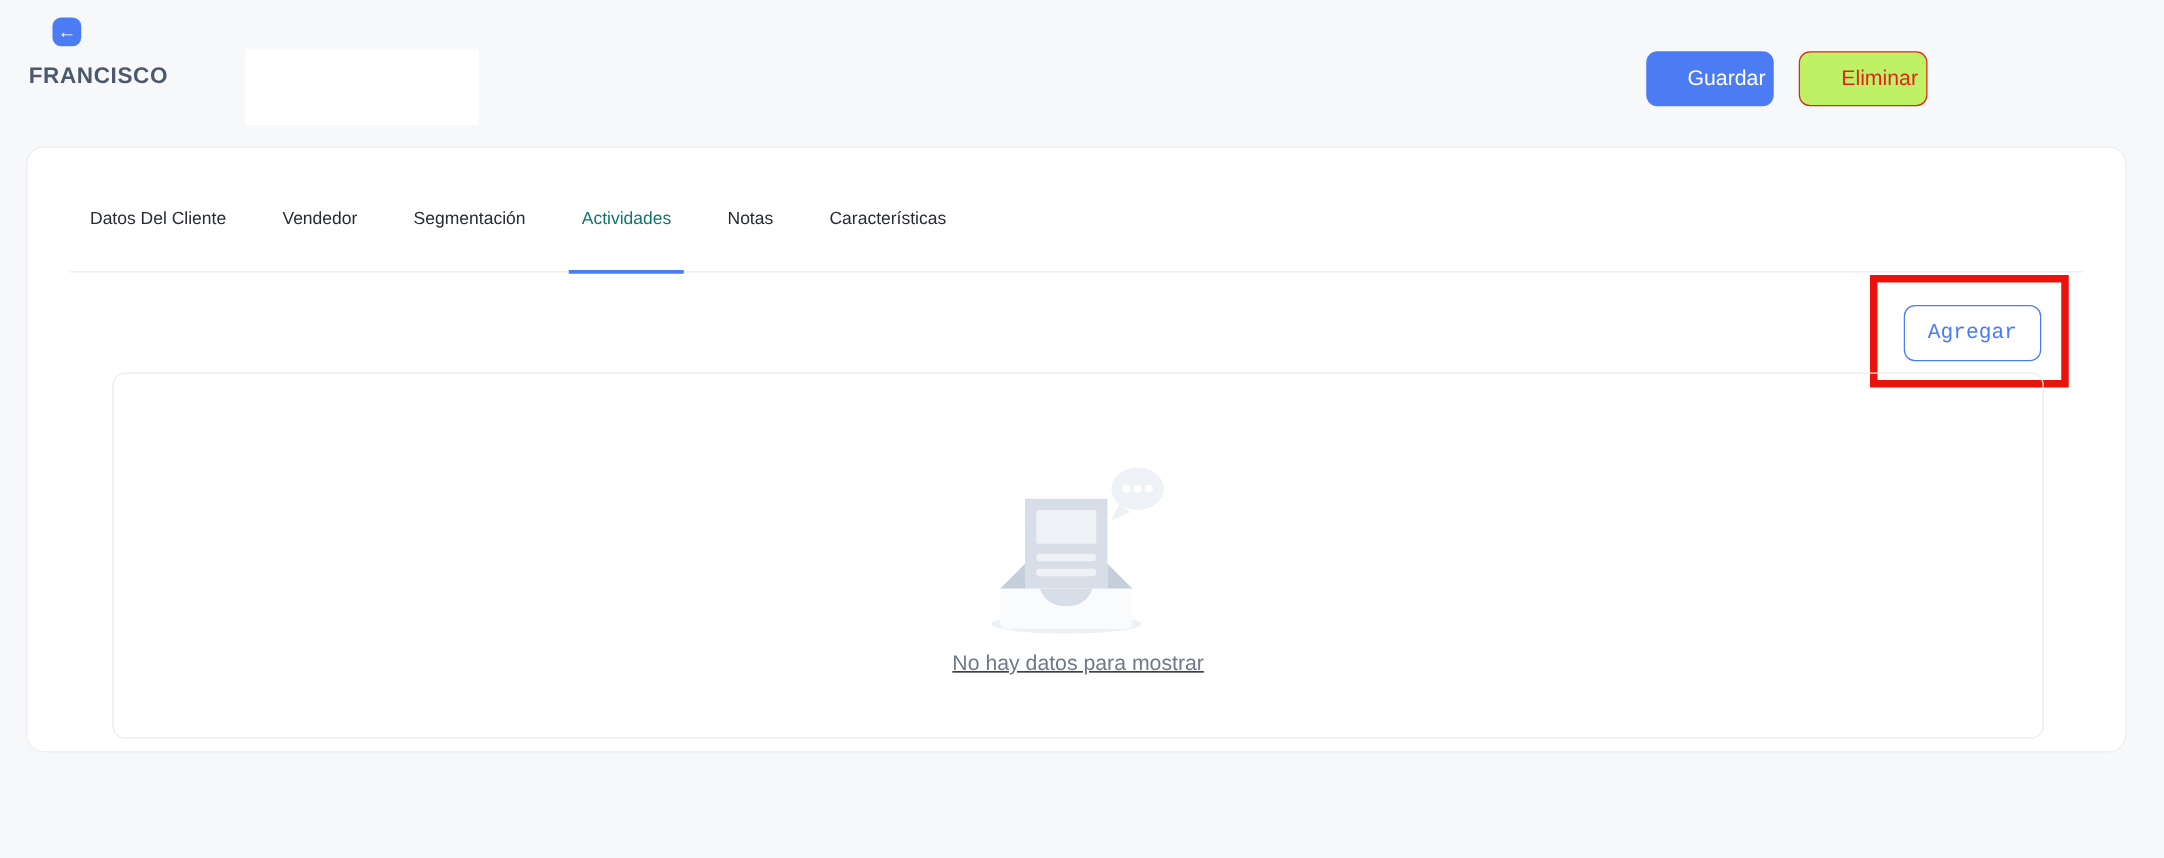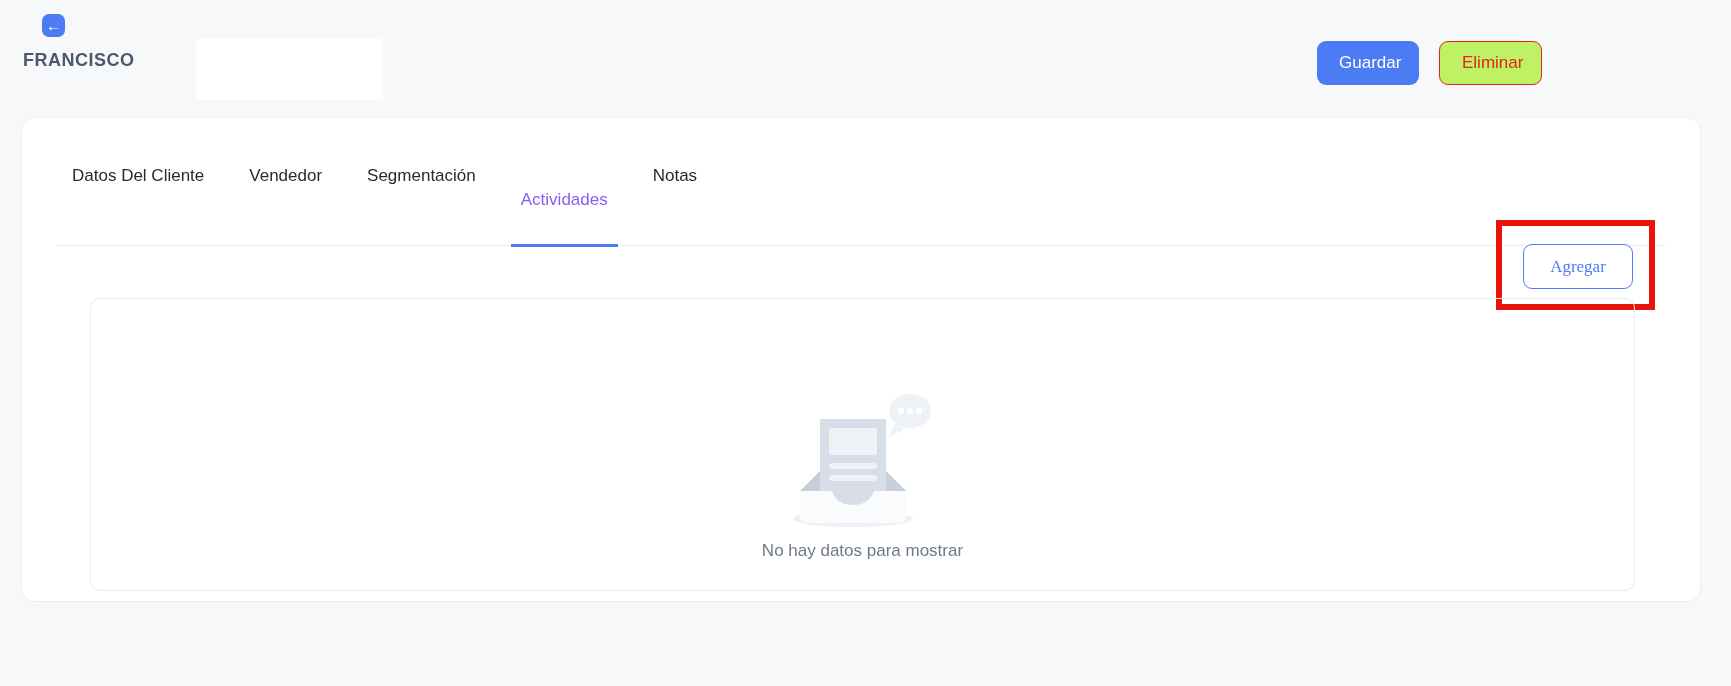--- a/index.html
+++ b/index.html
@@ -27,21 +27,21 @@
     color:#4b586d; letter-spacing:0.5px;
   }
   .redacted {
     position:absolute; left:196px; top:39px;
     width:187px; height:61px; background:#ffffff;
   }
   .hdr-btn {
     position:absolute; top:41px; height:44px;
     border-radius:9px; font-size:17px;
     font-family:"Liberation Sans", sans-serif;
-    cursor:pointer; padding:0 22px;
+    cursor:pointer; padding:0 33px;
   }
   .save-btn {
     left:1317px; width:102px;
     background: var(--accent, #4c7cf3);
     color:#fff; border:none;
   }
   .delete-btn {
     left:1439px; width:103px;
     background:#bef264;
     color: var(--danger, #e0261c);
@@ -58,57 +58,57 @@
   }
 
   
   .tabs {
     margin:0 34px; padding:48px 0 0 6px;
     display:flex; gap:25px;
     border-bottom:1px solid #e9ebee;
   }
   .tab {
     padding:0 10px 34px 10px;
-    font-size:17px; color:#262b33;
+    font-size:14px; color:#262b33;
     border-bottom:3px solid transparent;
     margin-bottom:-2px;
     cursor:pointer; white-space:nowrap;
   }
   .tab.active {
-    color:#8b5cf6;
+    color:#0f766e;
     border-bottom-color: var(--accent, #4c7cf3);
-    margin-top: 24px;
   }
 
   
   .add-btn {
     position:absolute; top:126px; right:67px;
     width:110px; height:45px;
     background:#fff;
     border:1px solid var(--accent, #4c7cf3);
     border-radius:9px;
     color: var(--accent, #4c7cf3);
     font-size:17px; cursor:pointer;
-    font-family:Liberation Serif, serif;
+    font-family:Liberation Mono, monospace;
   }
   .annotation-box {
     position:absolute; top:102px; right:45px;
     width:159px; height:90px;
     border:6px solid var(--annotation, #e9130b);
     pointer-events:none;
   }
 
   
   .empty-panel {
     position:absolute; left:68px; right:65px;
     top:180px; height:293px;
     border:1px solid #e9ebef;
     border-radius:10px;
     display:flex; flex-direction:column; align-items:center;
-    padding-top:90px;
+    padding-top:70px;
+    text-decoration:underline;
   }
   .empty-msg {
     margin-top:14px;
     font-size:17px; color:#6e7a88;
   }
 </style>
 </head>
 <body style="--accent: #4c7cf3; --danger: #e0261c; --annotation: #e9130b; --page_bg: #f7f8fa;">
 
 <button class="back-btn">
@@ -120,20 +120,21 @@
 <button class="hdr-btn delete-btn">Eliminar</button>
 
 <div class="card">
 
   <div class="tabs">
       <div class="tab">Datos Del Cliente</div>
       <div class="tab">Vendedor</div>
       <div class="tab">Segmentación</div>
       <div class="tab active">Actividades</div>
       <div class="tab">Notas</div>
+      <div class="tab">Características</div>
     </div>
 
   <button class="add-btn">Agregar</button>
   <div class="annotation-box"></div>
 
   <div class="empty-panel">
     <svg width="150" height="138" viewBox="0 0 150 138">
 
       <ellipse cx="65" cy="130" rx="60" ry="8" fill="#edf0f4"></ellipse>
 

